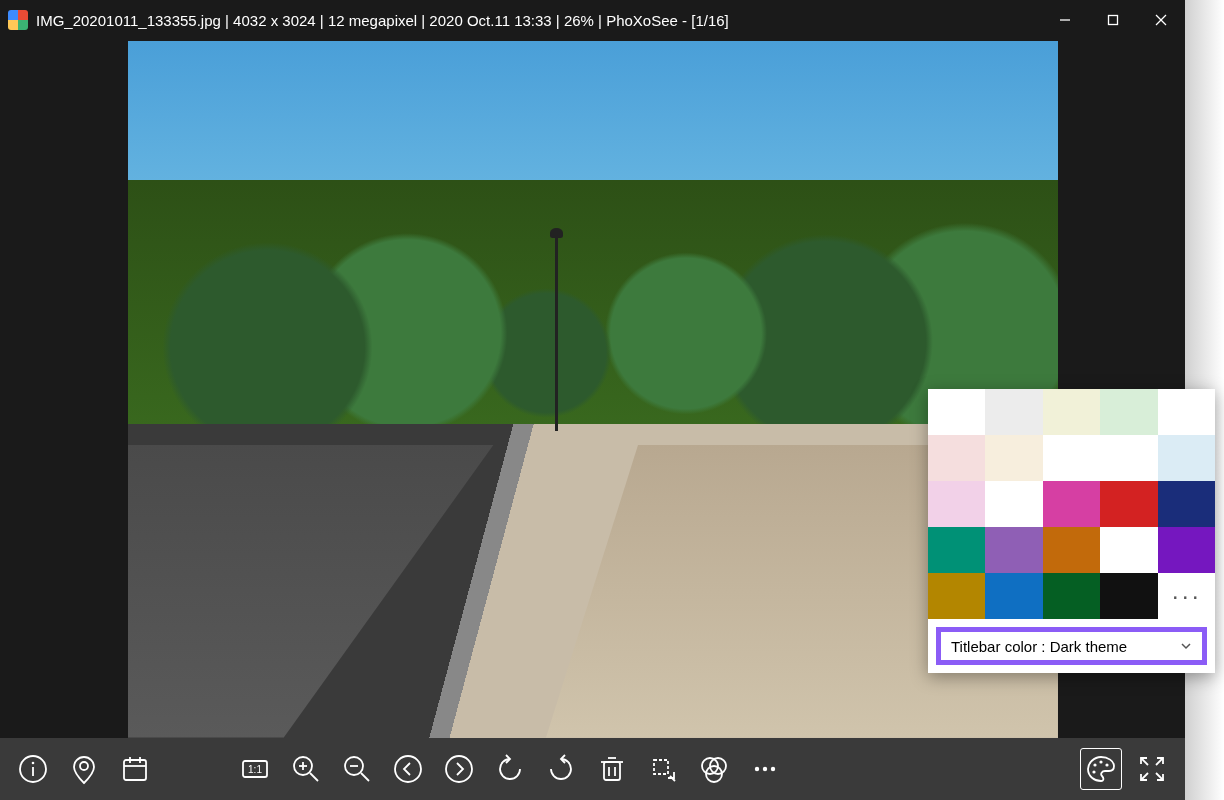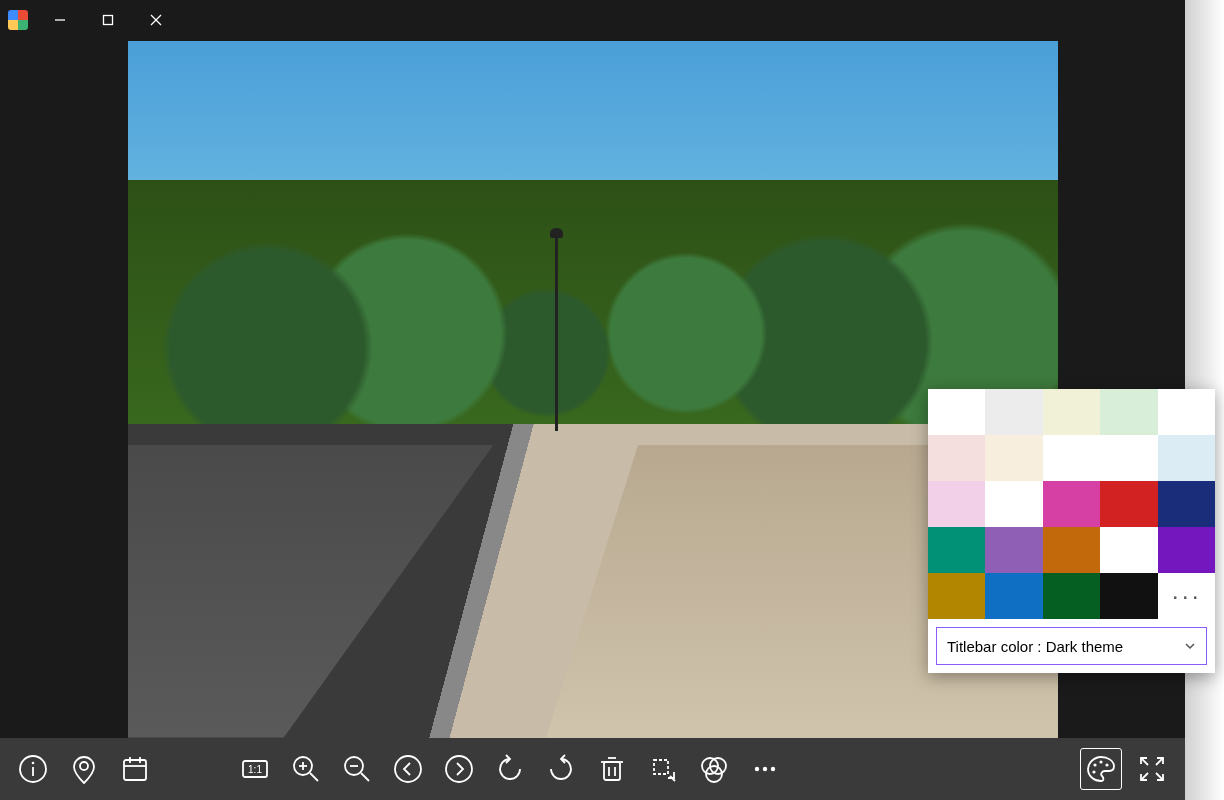--- a/index.html
+++ b/index.html
@@ -23,30 +23,31 @@
 .lamp::before { content:''; position:absolute; top:-8px; left:-5px; width:13px; height:10px; background:#222; border-radius:50% 50% 20% 20%; }
 .toolbar { height:62px; background:#3a3a3a; display:flex; align-items:center; padding:0 12px; gap:9px; }
 .tb-spacer { flex:1; }
 .tb-btn { width:42px; height:42px; display:flex; align-items:center; justify-content:center; color:#fff; cursor:pointer; border-radius:3px; }
 .tb-btn.active { border:1.5px solid #fff; }
 .tb-btn svg { width:32px; height:32px; stroke:#fff; fill:none; stroke-width:1.8; }
 .popup { position:absolute; right:-30px; bottom:65px; width:287px; background:#fff; box-shadow:0 4px 16px rgba(0,0,0,0.35); z-index:10; }
 .palette { display:grid; grid-template-columns:repeat(5,1fr); }
 .swatch { height:46px; cursor:pointer; position:relative; }
 .swatch.more { display:flex; align-items:center; justify-content:center; font-size:24px; color:#555; letter-spacing:2px; }
-.dd { height:38px; border:1px solid #8b5cf6; margin:8px; padding:0 10px; display:flex; align-items:center; justify-content:space-between; cursor:pointer; font-size:15px; color:#000; background:#fff; }
+.dd { height:38px; border:5px solid #8b5cf6; margin:8px; padding:0 10px; display:flex; align-items:center; justify-content:space-between; cursor:pointer; font-size:15px; color:#000; background:#fff; }
 .dd svg { width:12px; height:12px; }
 </style>
 </head>
 <body>
 
 <div class="app">
 
   <div class="titlebar">
     <div class="app-icon"></div>
+    <div class="title-text">IMG_20201011_133355.jpg  |  4032 x 3024  |  12 megapixel  |  2020 Oct.11 13:33  |  26%  |  PhoXoSee  -  [1/16]</div>
     <div class="win-btns">
       <div class="win-btn">
         <svg viewBox="0 0 12 12">
             <line x1="1" y1="6" x2="11" y2="6" stroke="#fff" stroke-width="1.3"></line>
           </svg>
       </div>
       <div class="win-btn">
         <svg viewBox="0 0 12 12">
             <rect x="1.5" y="1.5" width="9" height="9" fill="none" stroke="#fff" stroke-width="1.3"></rect>
           </svg>

